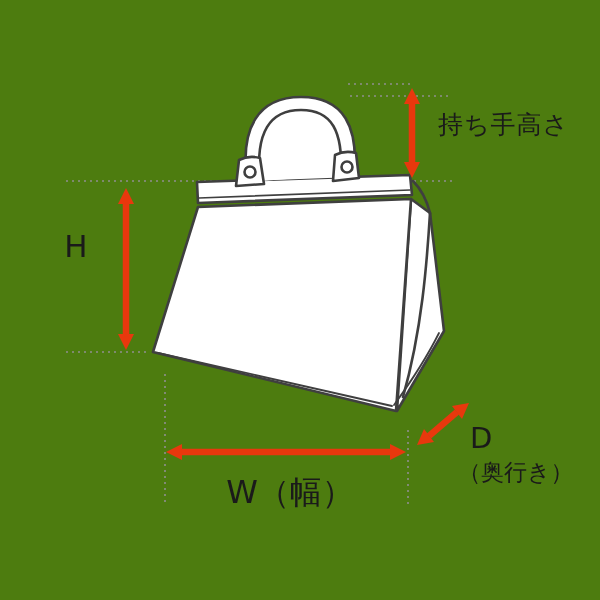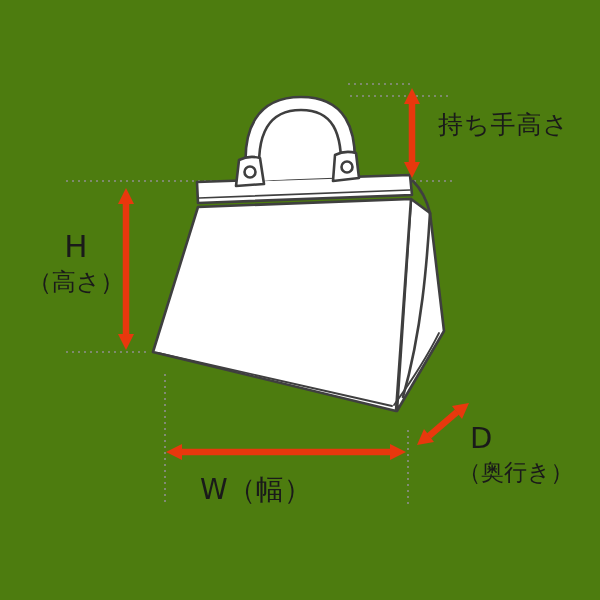--- a/index.html
+++ b/index.html
@@ -11,21 +11,21 @@
   }
   svg.diagram { position:absolute; left:0; top:0; width:600px; height:600px; }
   .label {
     position:absolute; color:#1a1a1a; line-height:1.2; white-space:nowrap;
     font-weight:500;
   }
   .label-handle-height { left:438px; top:110px; font-size:25px; letter-spacing:1px; }
   .label-height { left:16px; top:228px; width:120px; text-align:center; }
   .label-height .letter { font-size:31px; }
   .label-height .sub { font-size:24px; margin-top:3px; }
-  .label-width { left:200px; top:473px; width:180px; text-align:left; font-size:28px; }
+  .label-width { left:200px; top:473px; width:180px; text-align:center; font-size:32px; }
   .label-depth { left:458px; top:421px; width:122px; }
   .label-depth .letter { font-size:29px; padding-left:12px; }
   .label-depth .sub { font-size:23px; margin-top:3px; }
 </style>
 </head>
 <body>
 
 <div class="stage">
 
   <svg class="diagram" viewBox="0 0 600 600" aria-hidden="true">
@@ -87,21 +87,20 @@
       <line stroke-width="6.5" x1="429" y1="436" x2="457" y2="412" stroke="#e8380d"></line>
       <polygon points="417,445 434,442 424,429"></polygon>
       <polygon points="469,403 462,419 452,406"></polygon>
     </g>
   </svg>
 
   <div class="label label-handle-height">持ち手高さ</div>
 
   <div class="label label-height">
     <div class="letter">H</div>
-    <div class="sub">（高さ）</div>
   </div>
 
   <div class="label label-width">W（幅）</div>
 
   <div class="label label-depth">
     <div class="letter">D</div>
     <div class="sub">（奥行き）</div>
   </div>
 
 </div>

